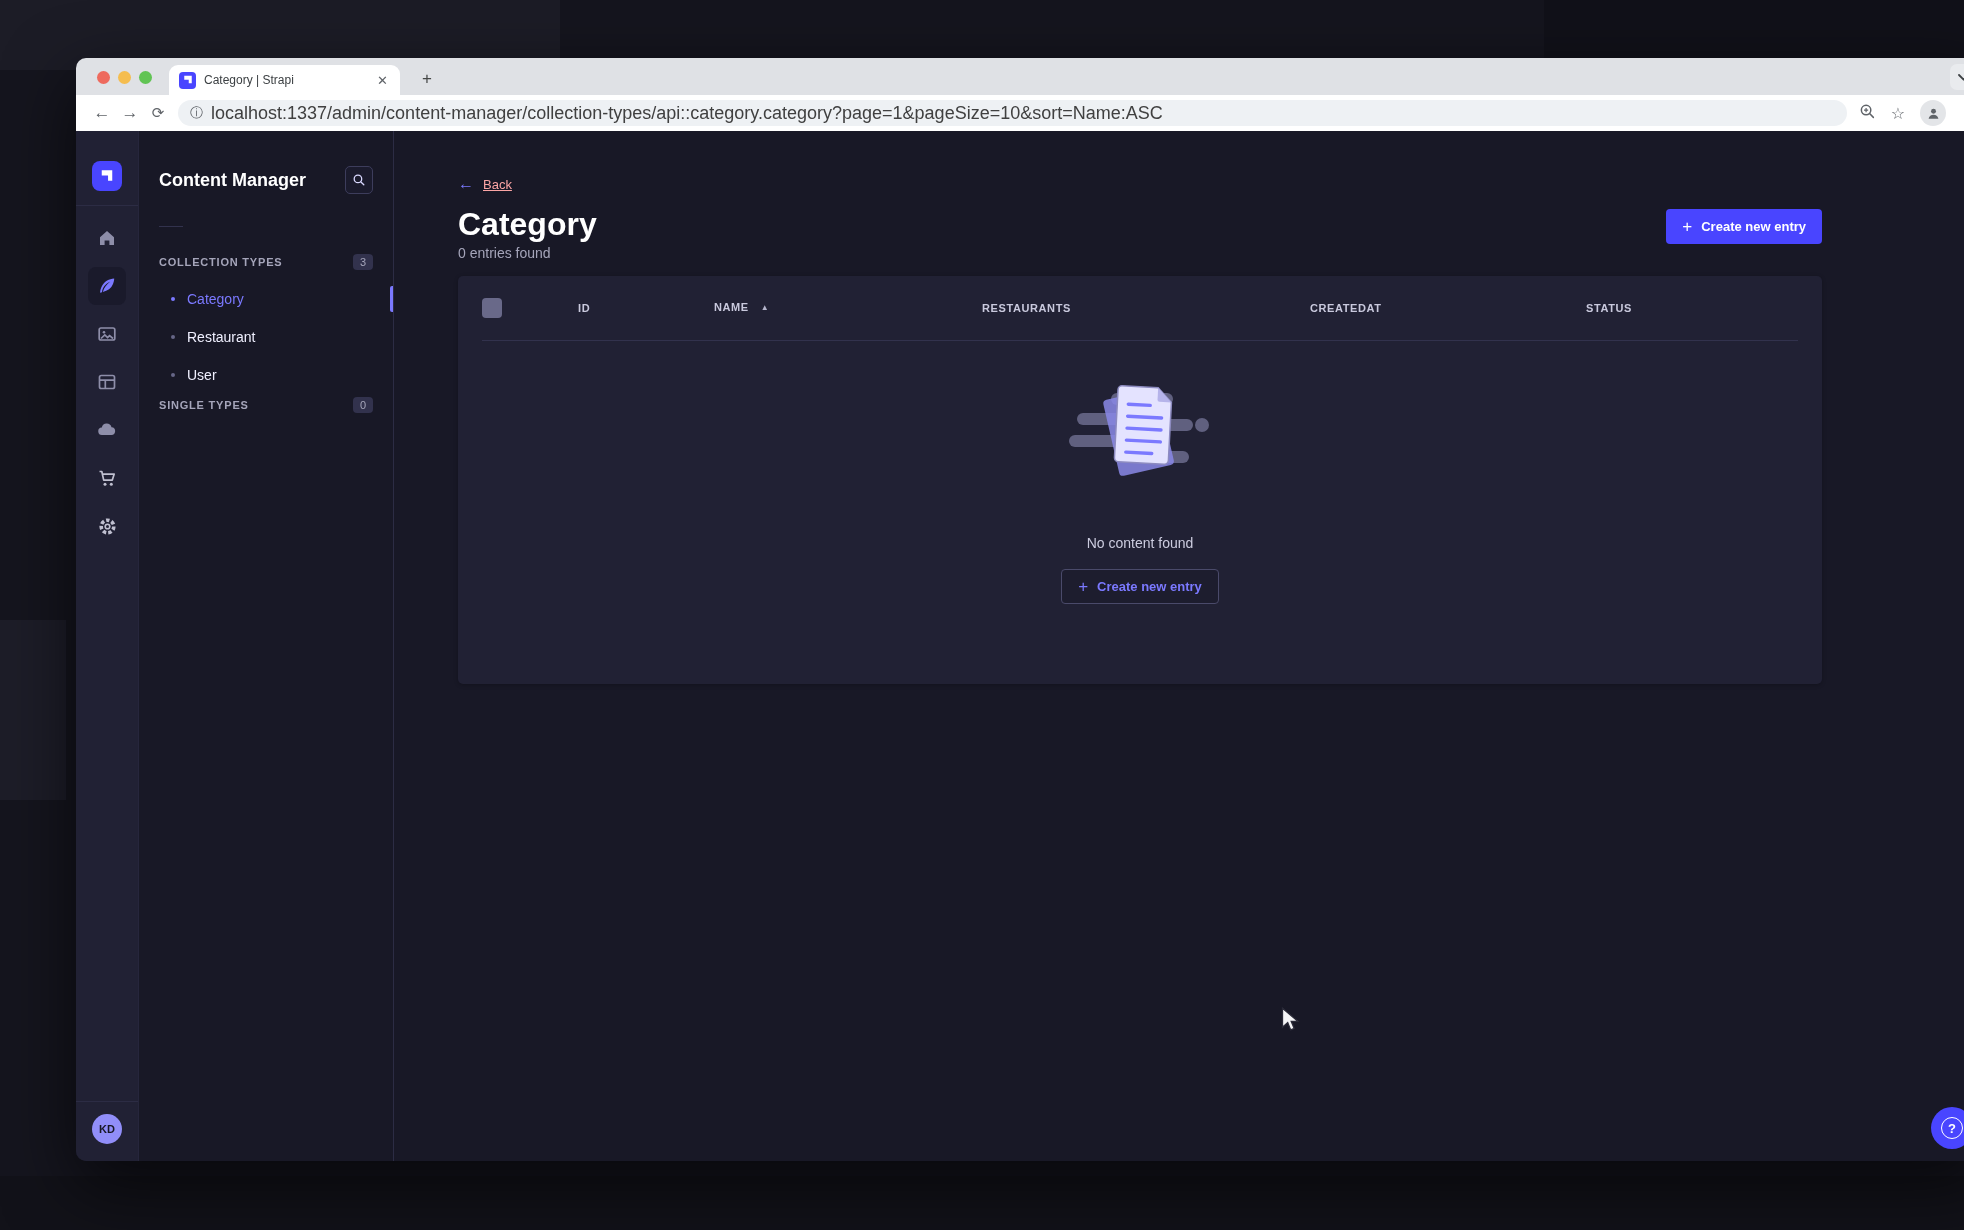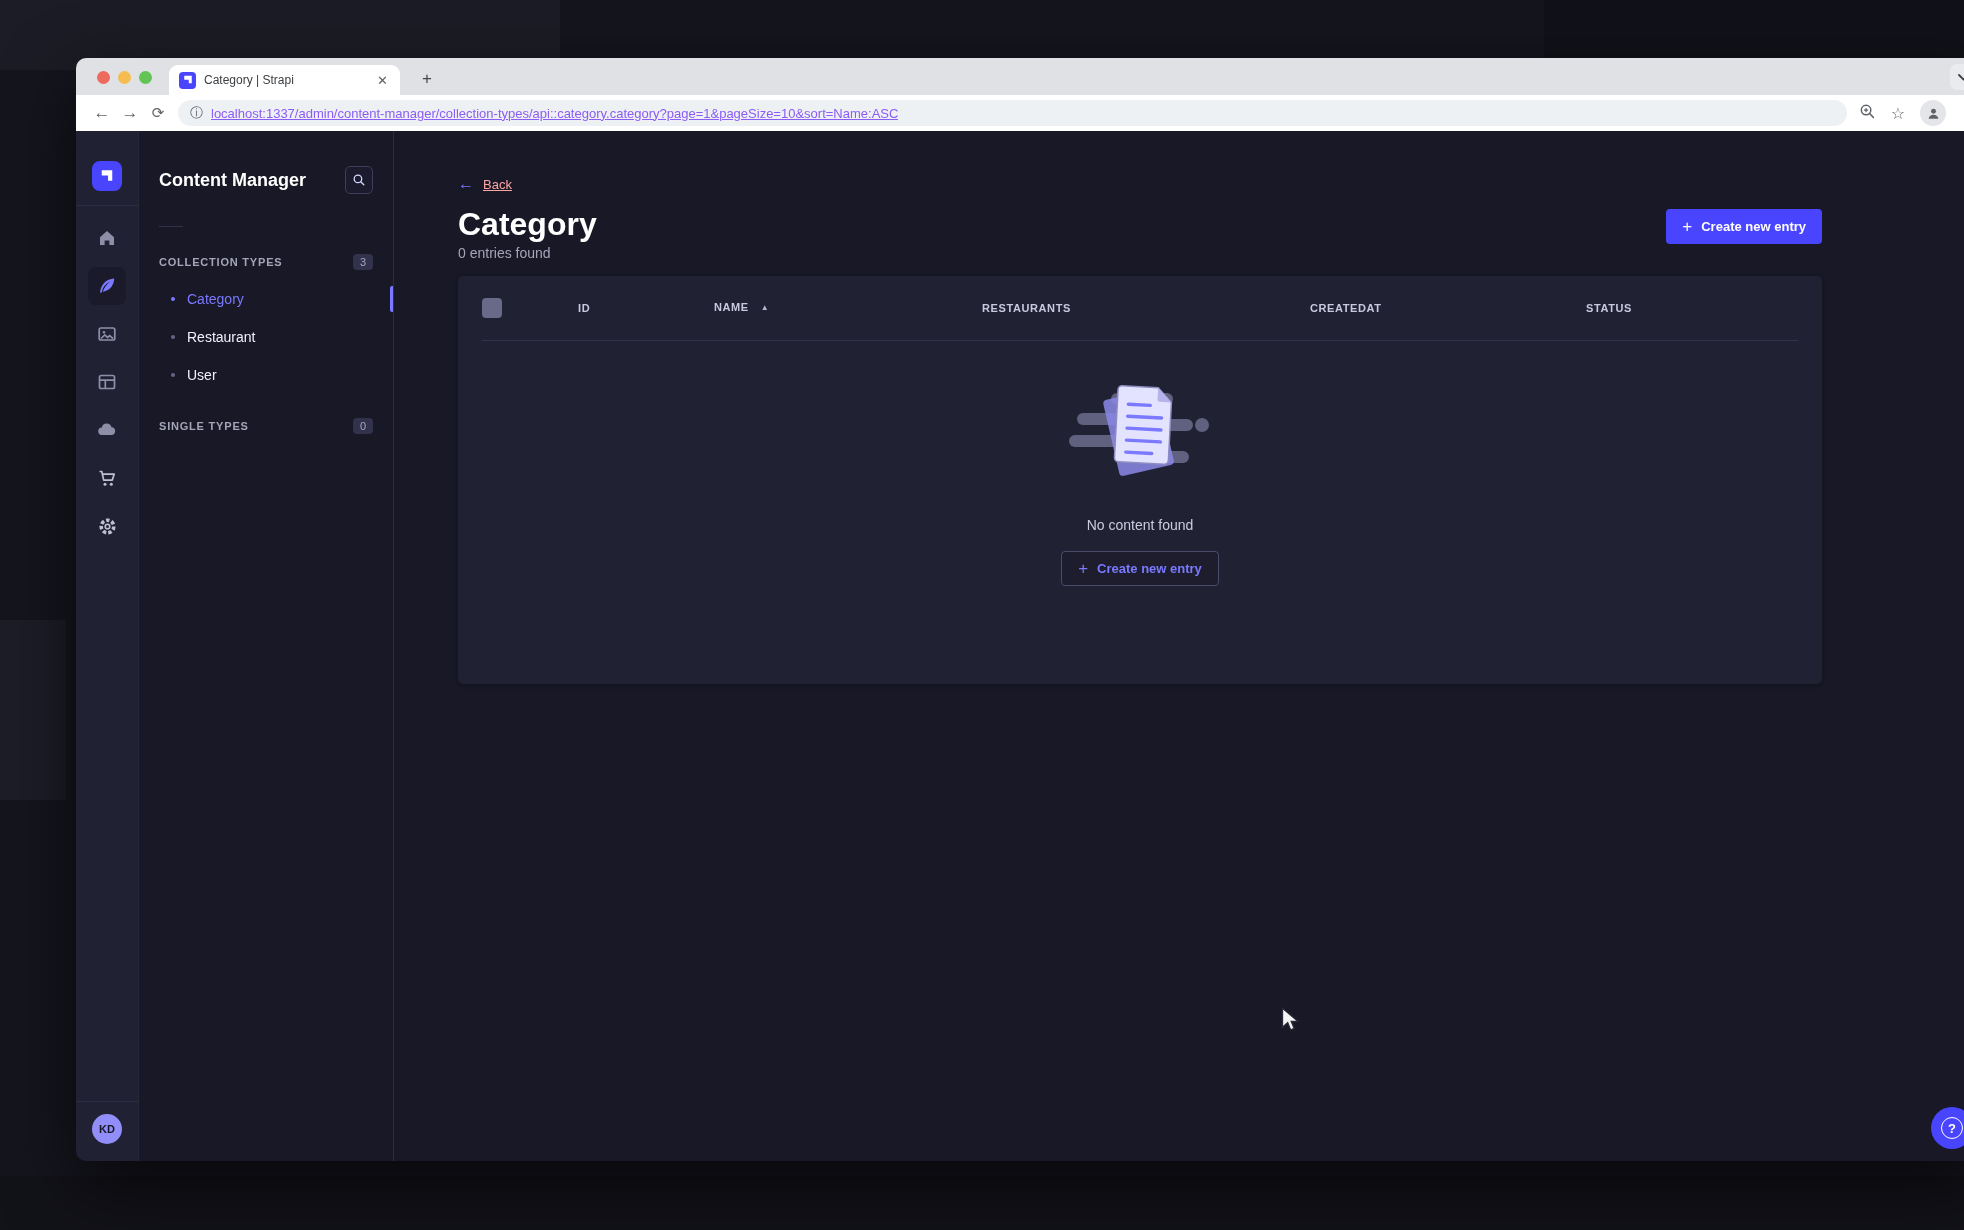--- a/index.html
+++ b/index.html
@@ -33,21 +33,21 @@
   .tab-chevron { position:absolute; right:12px; top:6px; width:26px; height:26px; border-radius:7px;
                  background:#e9ebee; display:flex; align-items:center; justify-content:center; }
 
   
   .toolbar { height:36px; background:#ffffff; display:flex; align-items:center; padding:0 12px; flex:0 0 auto; }
   .nav-ic { font-size:17px; color:#5f6368; width:28px; text-align:center; }
   .reload { font-size:15px; }
   .urlpill { flex:1; height:26px; background:#eef1f4; border-radius:13px; margin:0 12px 0 6px;
              display:flex; align-items:center; padding:0 12px; gap:8px; min-width:0; }
   .info-ic { font-size:13px; color:#5f6368; }
-  .url-text { font-size:13px; color:#8b5cf6; white-space:nowrap; overflow:hidden;text-decoration:underline; }
+  .url-text { font-size:18px; color:#404040; white-space:nowrap; overflow:hidden; }
   .tb-right { display:flex; align-items:center; gap:15px; }
   .star { font-size:16px; color:#5f6368; }
   .chrome-avatar { width:26px; height:26px; border-radius:50%; background:#e3e5e8; display:flex; align-items:center; justify-content:center; }
   .kebab { font-size:15px; color:#5f6368; font-weight:bold; letter-spacing:0; }
 
   
   .app { flex:1; display:flex; background:#181826; position:relative; min-height:0; }
 
   
   .rail { width:63px; background:#212134; border-right:1px solid #26263c; display:flex; flex-direction:column; align-items:center; flex:0 0 auto; }
@@ -71,21 +71,21 @@
   .panel-div { width:24px; height:1px; background:#32324d; margin:32px 0 0 20px; }
   .section-row { display:flex; align-items:center; justify-content:space-between; padding:0 20px; margin-top:27px; }
   .section-label { font-size:11px; font-weight:bold; letter-spacing:.8px; color:#a5a5ba; }
   .badge { background:#32324d; color:#a5a5ba; font-size:11px; border-radius:4px; padding:2px 7px; }
   .nav-list { margin-top:10px; }
   .nav-item { height:38px; display:flex; align-items:center; gap:12px; padding-left:32px; position:relative; font-size:14px; color:#f0f0ff; }
   .nav-item .bullet { width:4px; height:4px; border-radius:50%; background:#666687; }
   .nav-item.active { color:#7b79ff; }
   .nav-item.active .bullet { background:#7b79ff; }
   .nav-item.active .indicator { position:absolute; right:0; top:6px; width:3px; height:26px; background:#7b79ff; border-radius:2px 0 0 2px; }
-  .single-row { margin-top:24px; }
+  .single-row { margin-top:3px; }
 
   
   .main { flex:1; position:relative; min-width:0; }
   .content { width:1364px; margin-left:64px; }
   .back-row { margin-top:44px; display:flex; align-items:center; gap:9px; }
   .back-arrow { color:#7b79ff; font-size:16px; }
   .back-link { color:#fca5a5; font-size:13px; text-decoration:underline; }
   .header-row { margin-top:12px; display:flex; justify-content:space-between; align-items:flex-start; }
   .page-title { font-size:32px; font-weight:bold; color:#ffffff; line-height:38px; }
   .subtitle { margin-top:2px; font-size:14px; color:#a5a5ba; }
@@ -105,21 +105,21 @@
           box-shadow:0 1px 4px rgba(0,0,0,.25); }
   .thead { position:relative; height:64px;padding-left:28px; }
   .th { position:absolute; top:26px; font-size:11px; font-weight:bold; letter-spacing:.6px; color:#c9c9dd; }
   .checkbox { position:absolute; left:24px; top:22px; width:20px; height:20px; border-radius:4px; background:#696989; }
   .th-id{ left:120px; } .th-name{ left:256px; display:flex; align-items:center; gap:12px; top:25px; }
   .th-rest{ left:524px; } .th-created{ left:852px; } .th-status{ left:1128px; }
   .sort-ic { font-size:8px; color:#b5b5cc; }
   .thead-div { position:absolute; left:24px; right:24px; top:64px; height:1px; background:#32324d; }
   .empty { position:absolute; top:65px; left:0; right:0; bottom:0; display:flex; flex-direction:column; align-items:center; }
   .empty svg { margin-top:38px; }
-  .empty-msg { margin-top:26px; font-size:14px; color:#ccccdf; }
+  .empty-msg { margin-top:44px; font-size:14px; color:#ccccdf; }
   .btn-secondary { margin-top:18px; height:35px; background:rgba(24,24,38,.35); border:1px solid #4a4a6a; border-radius:4px;
                    color:#7b79ff; font-size:13px; font-weight:bold; display:flex; align-items:center; gap:9px; padding:0 16px; }
 
   
   .help-fab { position:absolute; right:15px; bottom:12px; width:42px; height:42px; border-radius:50%;
               background:#4945ff; display:flex; align-items:center; justify-content:center; }
   .help-q { width:22px; height:22px; border:1.7px solid #fff; border-radius:50%; color:#fff; font-size:13px;
             font-weight:bold; display:flex; align-items:center; justify-content:center; }
 
   

